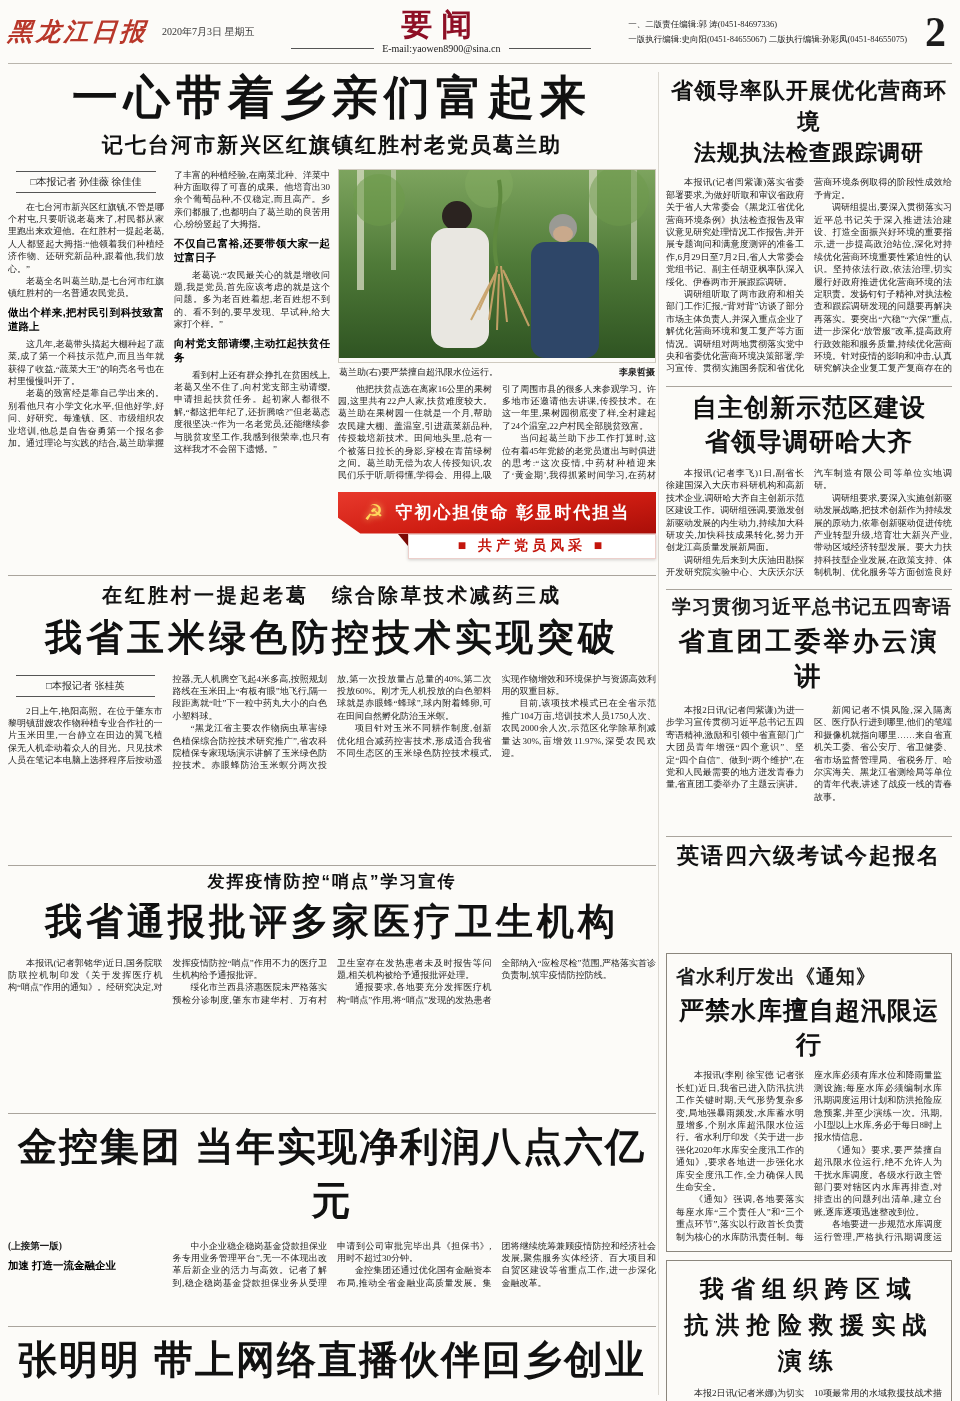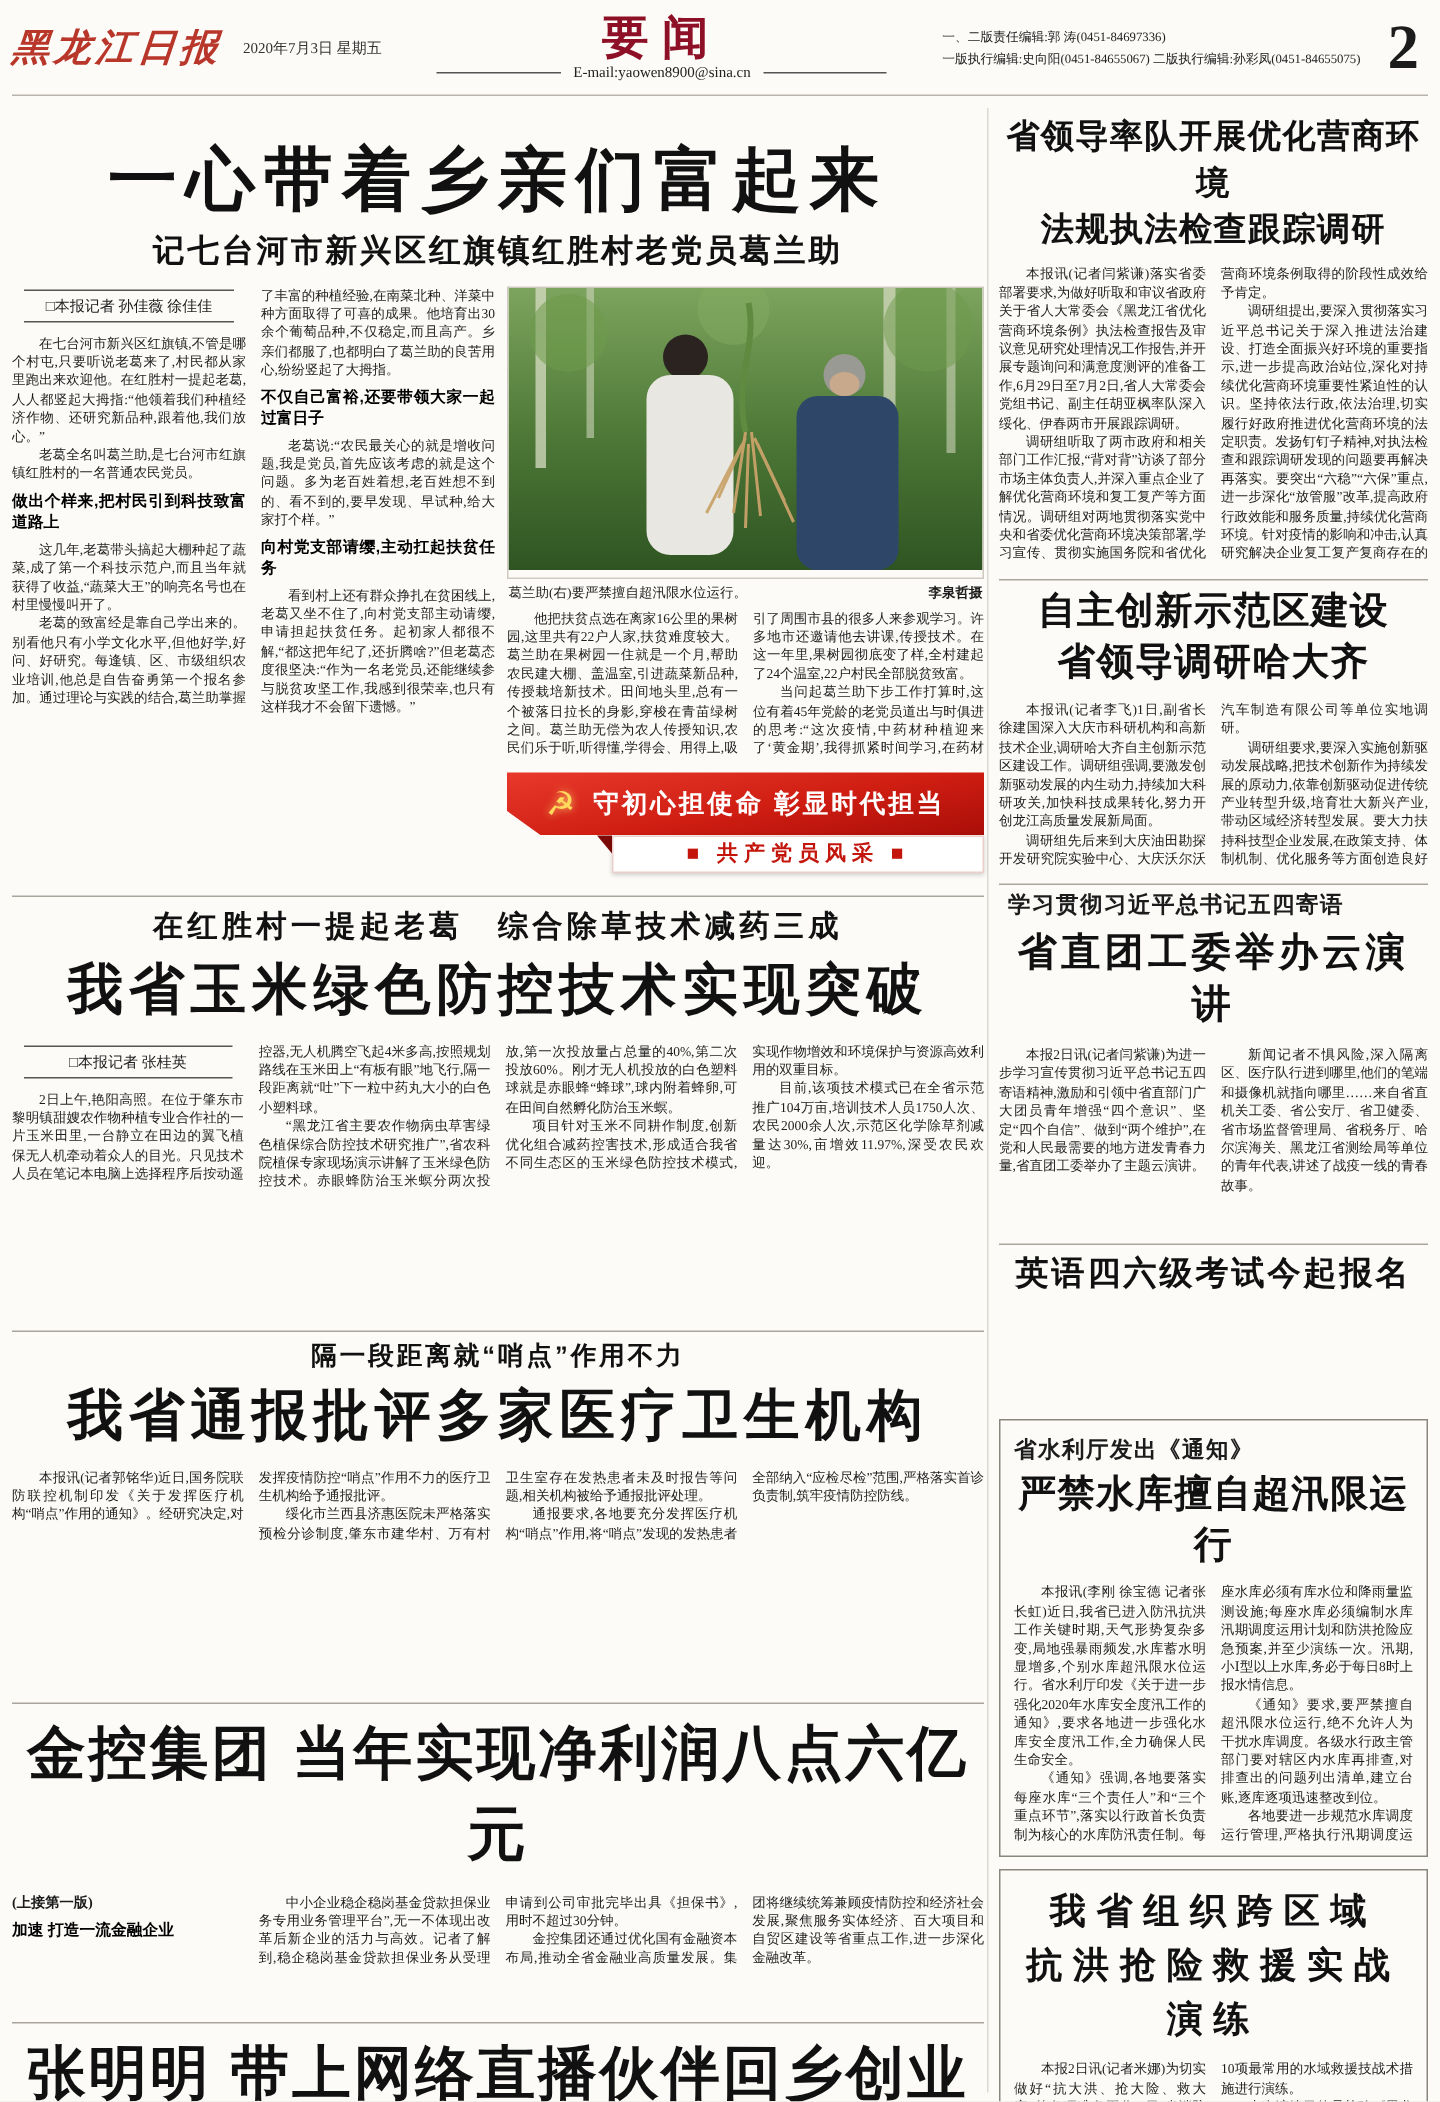--- a/index.html
+++ b/index.html
@@ -23,29 +23,29 @@
   .email { font-size:10px; color:#222; white-space:nowrap; }
   .editors { text-align:left; font-size:8.5px; line-height:1.7; color:#222; white-space:nowrap; }
   .pagenum { font-size:42px; font-weight:700; margin-left:18px; margin-right:6px; line-height:1; }
   
   .content-left { position:absolute; left:8px; top:70px; width:648px; }
   .content-right { position:absolute; left:666px; top:70px; width:286px; }
   .vdiv { position:absolute; left:658px; top:72px; bottom:6px; width:1px; background:#dcd9d2; }
   .hsep { border:none; border-top:1px solid #a9a49c; margin:4px 0; }
   
   .hl { font-family:"Liberation Sans","DejaVu Sans",sans-serif; color:#111; text-align:center; }
-  .headline-xl { font-size:46px; font-weight:900; letter-spacing:6px; line-height:1.1; margin-top:24px; }
+  .headline-xl { font-size:46px; font-weight:900; letter-spacing:6px; line-height:1.1; margin-top:2px; }
   .headline-sub { font-size:21px; font-weight:700; letter-spacing:2px; margin-top:8px; margin-bottom:10px; }
   .kicker-l { font-size:20px; font-weight:700; letter-spacing:3px; margin-top:6px; }
   .kicker-m { font-size:17px; font-weight:700; letter-spacing:2px; margin-top:4px; }
   .headline-l { font-size:37px; font-weight:900; letter-spacing:4px; margin:4px 0 10px; }
   .headline-m { font-size:39px; font-weight:900; letter-spacing:2px; margin:6px 0 12px; }
   .r-headline { font-size:22px; font-weight:900; letter-spacing:1px; line-height:1.4; margin:6px 0 8px; }
   .r-headline-2 { font-size:25px; font-weight:900; letter-spacing:1px; line-height:1.35; margin:4px 0 8px; }
-  .r-kicker { font-size:15px; font-weight:700; text-align:left; margin:2px 0 0 6px; letter-spacing:1px;
+  .r-kicker { font-size:19px; font-weight:700; text-align:left; margin:2px 0 0 6px; letter-spacing:1px;
     font-family:"Liberation Sans","DejaVu Sans",sans-serif; }
   .speech-headline { font-size:26px; font-weight:900; letter-spacing:3px; margin:4px 0 10px; }
   .cet-headline { font-size:22px; font-weight:900; letter-spacing:2px; margin:4px 0 8px; }
   .drill-headline { font-size:24px; font-weight:900; letter-spacing:.3em; line-height:1.5; margin:2px 0 8px; }
   
   .cols { text-align:justify; overflow:hidden; }
   .para { font-size:9px; line-height:12.4px; text-indent:2em; color:#1d1d1d; }
   .col-subhead { font-family:"Liberation Sans","DejaVu Sans",sans-serif; font-weight:700;
     font-size:10.5px; line-height:14px; margin:5px 0; text-indent:0; color:#000; }
   .byline-box { text-indent:0; text-align:center; font-size:10px; border-top:1px solid #555;
@@ -190,21 +190,21 @@
           <p class="para">2日上午,艳阳高照。在位于肇东市黎明镇甜嫂农作物种植专业合作社的一片玉米田里,一台静立在田边的翼飞植保无人机牵动着众人的目光。只见技术人员在笔记本电脑上选择程序后按动遥控器,无人机腾空飞起4米多高,按照规划路线在玉米田上“有板有眼”地飞行,隔一段距离就“吐”下一粒中药丸大小的白色小塑料球。</p>
           <p class="para">“黑龙江省主要农作物病虫草害绿色植保综合防控技术研究推广”,省农科院植保专家现场演示讲解了玉米绿色防控技术。赤眼蜂防治玉米螟分两次投放,第一次投放量占总量的40%,第二次投放60%。刚才无人机投放的白色塑料球就是赤眼蜂“蜂球”,球内附着蜂卵,可在田间自然孵化防治玉米螟。</p>
           <p class="para">项目针对玉米不同耕作制度,创新优化组合减药控害技术,形成适合我省不同生态区的玉米绿色防控技术模式,实现作物增效和环境保护与资源高效利用的双重目标。</p>
           <p class="para">目前,该项技术模式已在全省示范推广104万亩,培训技术人员1750人次、农民2000余人次,示范区化学除草剂减量达30%,亩增效11.97%,深受农民欢迎。</p>
         </div>
     </div>
 
     <hr class="hsep">
 
     <div>
-      <div class="hl kicker-m">隔一段距离就“哨点”作用不力</div>
+      <div class="hl kicker-m">发挥疫情防控“哨点”学习宣传</div>
       <div class="hl headline-l">我省通报批评多家医疗卫生机构</div>
       <div class="cols c4" style="height:152px;">
           <p class="para">本报讯(记者郭铭华)近日,国务院联防联控机制印发《关于发挥医疗机构“哨点”作用的通知》。经研究决定,对发挥疫情防控“哨点”作用不力的医疗卫生机构给予通报批评。</p>
           <p class="para">绥化市兰西县济惠医院未严格落实预检分诊制度,肇东市建华村、万有村卫生室存在发热患者未及时报告等问题,相关机构被给予通报批评处理。</p>
           <p class="para">通报要求,各地要充分发挥医疗机构“哨点”作用,将“哨点”发现的发热患者全部纳入“应检尽检”范围,严格落实首诊负责制,筑牢疫情防控防线。</p>
         </div>
     </div>
 
     <hr class="hsep">
 

